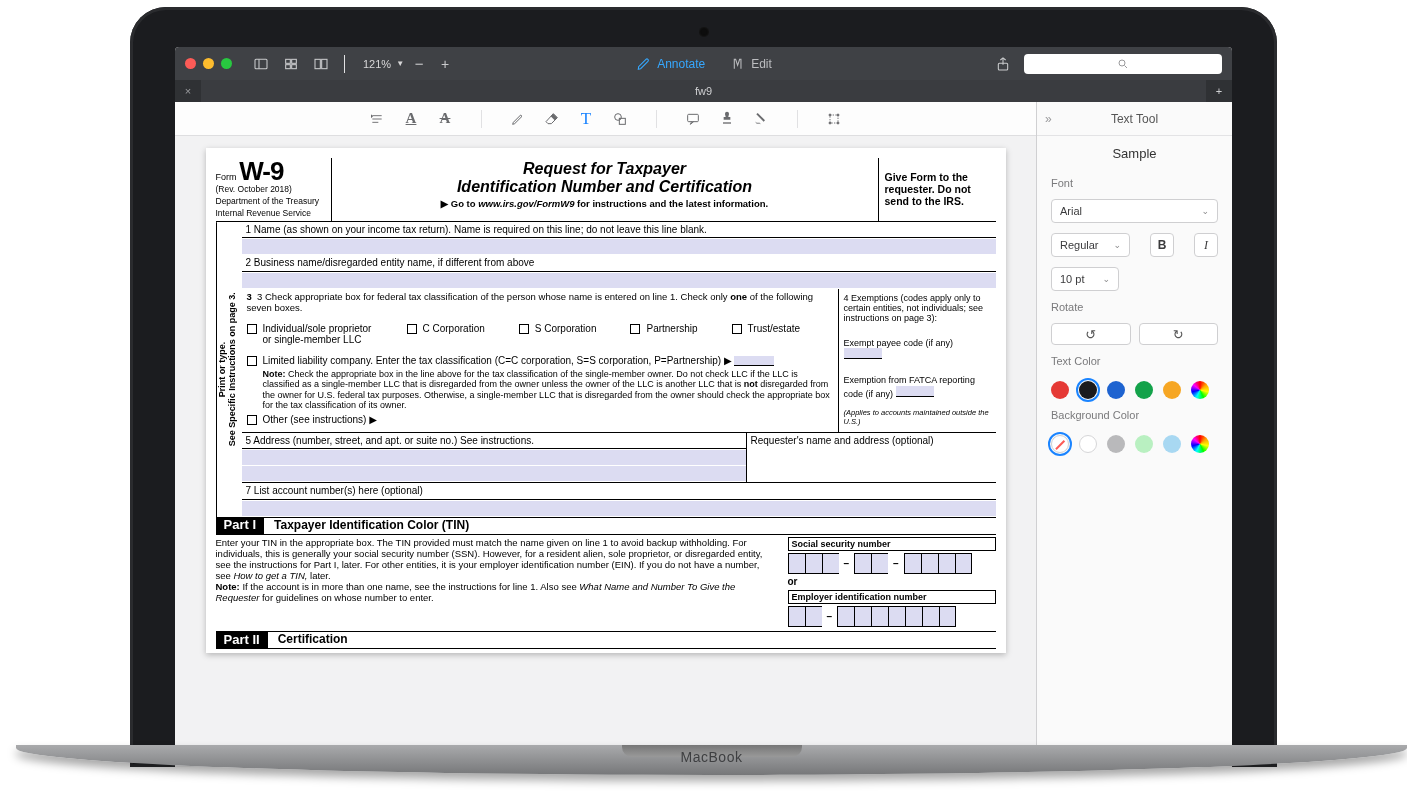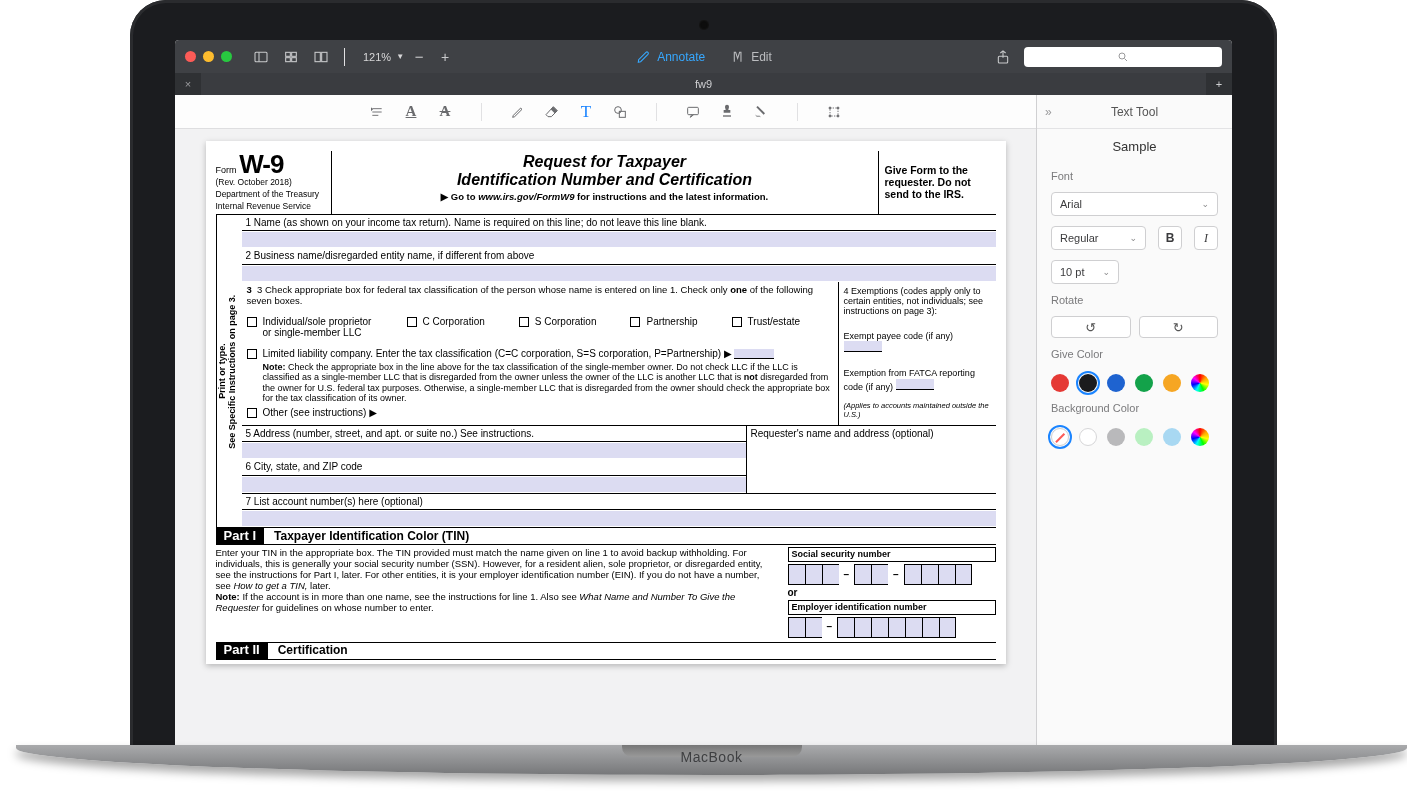--- a/index.html
+++ b/index.html
@@ -1,19 +1,19 @@
 <!DOCTYPE html>
 <html><head>
 <meta charset="utf-8">
 <style>
 * { margin: 0; padding: 0; box-sizing: border-box; }
 body { background: #fff; font-family: -apple-system, BlinkMacSystemFont, "Helvetica Neue", Arial, sans-serif; overflow:hidden; }
 
 .macbook-frame { width: 1407px; height: 809px; background: #fff; position: relative; }
-.bezel { position: absolute; left:130px; top:0; right:130px; height: 760px; background: #1b1c1f; border-radius: 36px 36px 0 0; padding: 40px 45px 0 45px; box-shadow: inset 0 0 0 3px #2a2b2e; }
+.bezel { position: absolute; left:130px; top:7px; right:130px; height: 760px; background: #1b1c1f; border-radius: 36px 36px 0 0; padding: 40px 45px 0 45px; box-shadow: inset 0 0 0 3px #2a2b2e; }
 .camera { position: absolute; left: 50%; top: 20px; width: 10px; height: 10px; background: #0d0d0d; border-radius: 50%; transform: translateX(-50%); box-shadow: inset 0 0 2px #222; }
 .screen { position: relative; width: 100%; height: 100%; background: #fff; border-radius: 4px 4px 0 0; overflow: hidden; }
 .base { position:absolute; left:16px; right:0; top:745px; height:30px; background: linear-gradient(#a9aaac,#767779); border-radius: 0 0 50% 50% / 0 0 90% 90%; box-shadow: 0 6px 10px rgba(0,0,0,.35); padding-left: 11px;}
 .base .logo { position:absolute; left:50%; top:4px; transform:translateX(-50%); color:#3e3f41; font-size:14px; letter-spacing:.5px;}
 .notch { position:absolute; left:50%; top:0; transform:translateX(-50%); width:180px; height:12px; background:linear-gradient(#777,#999); border-radius:0 0 10px 10px;}
 
 
 .titlebar { height: 33px; background: #3f4145; display:flex; align-items:center; padding:0 10px; gap:8px; color:#e5e5e6; font-size:12px;}
 .traffic { display:flex; gap:7px; margin-right:10px;}
 .dot { width:11px; height:11px; border-radius:50%; }
@@ -45,21 +45,21 @@
 .canvas::-webkit-scrollbar-thumb{background:#c7c7ca; border-radius:7px; border:3px solid #f2f2f3;}
 
 .side { width:195px; background:#fafafa; display:flex; flex-direction:column; font-size:12px; color:#3b3b3d;}
 .side-header{ height:34px; border-bottom:1px solid #e3e3e5; display:flex; align-items:center; justify-content:center; position:relative; font-size:12px; color:#555;}
 .side-header .collapse{position:absolute; left:8px; color:#9a9a9c; cursor:pointer;}
 .side-body{ padding:10px 14px; display:flex; flex-direction:column; gap:10px;}
 .sample{ text-align:center; font-size:13px; color:#333; margin-bottom:6px;}
 .label{ font-size:11px; color:#7a7a7c;}
 .select{ height:24px; border:1px solid #cfcfd1; border-radius:4px; background:#fff; display:flex; align-items:center; justify-content:space-between; padding:0 8px; font-size:11px; cursor:pointer;}
 .select .chev{color:#8a8a8c; font-size:9px;}
-.row{display:flex; gap:12px;}
+.row{display:flex; gap:20px;}
 .btn-sq{ width:24px; height:24px; border:1px solid #cfcfd1; border-radius:4px; background:#fff; display:flex; align-items:center; justify-content:center; font-size:12px; cursor:pointer;}
 .rotate-row{display:flex; gap:8px;}
 .rotate-btn{ flex:1; height:22px; border:1px solid #cfcfd1; border-radius:4px; background:#fff; display:flex; align-items:center; justify-content:center; cursor:pointer; font-size:13px; color:#555;}
 .swatches{ display:flex; gap:10px; flex-wrap:wrap; padding-top:4px;}
 .sw{ width:18px; height:18px; border-radius:50%; cursor:pointer; position:relative;}
 .sw.sel{ outline:2px solid #1a84ff; outline-offset:1px;}
 .sw.none{ background:#fff; border:1px solid #cfcfd1;}
 .sw.none::after{content:""; position:absolute; left:2px; right:2px; top:50%; height:1.5px; background:#fc5b57; transform:rotate(-45deg);}
 .sw.rainbow{ background: conic-gradient(red,orange,yellow,lime,cyan,blue,magenta,red);}
 
@@ -329,21 +329,20 @@
                       <div style="margin-top:14px;"><span>Exempt payee code (if any)</span> <span class="underline"></span></div>
                       <div style="margin-top:14px;"><span>Exemption from FATCA reporting code (if any)</span> <span class="underline"></span></div>
                       <div style="margin-top:10px; font-style:italic; font-size:7.5px;">(Applies to accounts maintained outside the U.S.)</div>
                     </div>
                   </div>
 
                   <div style="display:flex;">
                     <div style="flex:1;">
                       <div class="line">5  Address (number, street, and apt. or suite no.) See instructions.</div>
                       <div class="inputband"></div>
-                      <div class="line">6  City, state, and ZIP code</div>
                       <div class="inputband"></div>
                     </div>
                     <div class="reqbox">
                       <span>Requester's name and address (optional)</span>
                     </div>
                   </div>
                   <div class="line" style="border-top:1px solid #000;">7  List account number(s) here (optional)</div>
                   <div class="inputband"></div>
                 </div>
               </div>
@@ -420,21 +419,21 @@
             </div>
             <div class="select" style="width:68px;">
               <span>10 pt</span>
               <span class="chev">⌄</span>
             </div>
             <div class="label">Rotate</div>
             <div class="rotate-row">
               <div class="rotate-btn">↺</div>
               <div class="rotate-btn">↻</div>
             </div>
-            <div class="label">Give Color</div>
+            <div class="label">Text Color</div>
             <div class="swatches" id="text-swatches">
                 <div class="sw" style="background: rgb(229, 57, 53);"></div>
                 <div class="sw sel" style="background: rgb(27, 27, 29);"></div>
                 <div class="sw" style="background: rgb(30, 99, 208);"></div>
                 <div class="sw" style="background: rgb(19, 162, 74);"></div>
                 <div class="sw" style="background: rgb(246, 166, 35);"></div>
                 <div class="sw rainbow"></div>
               </div>
             <div class="label">Background Color</div>
             <div class="swatches" id="bg-swatches">

